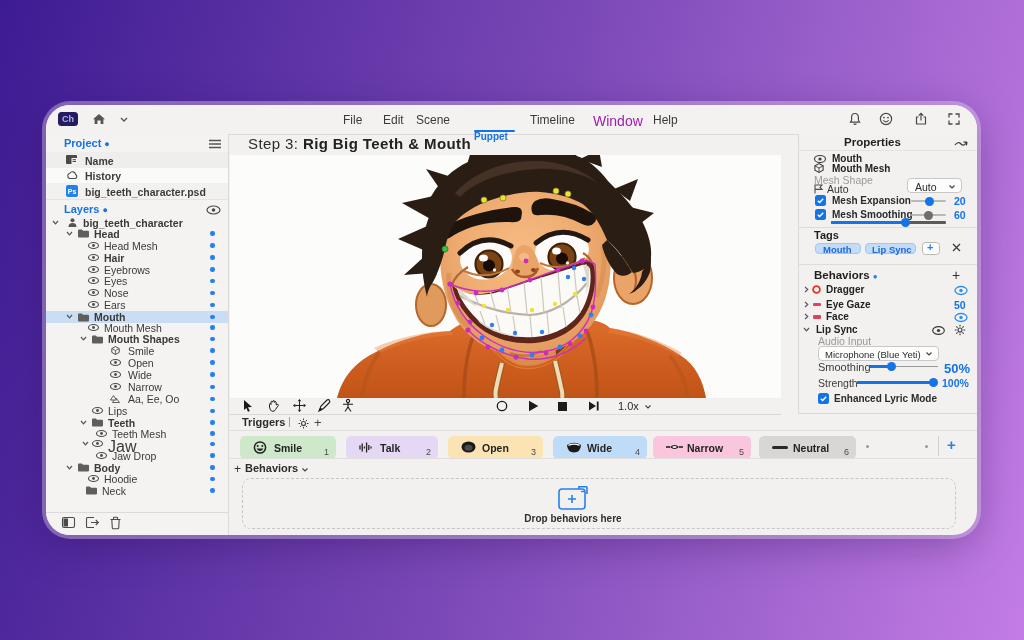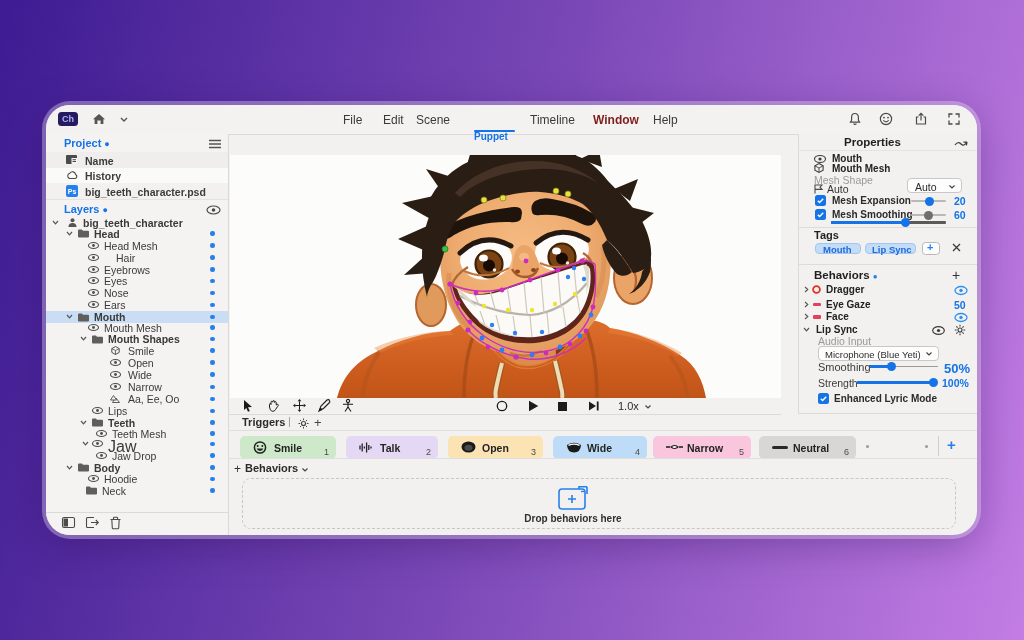--- a/index.html
+++ b/index.html
@@ -22,21 +22,21 @@
     </svg>
 <svg style="left:73px;top:11px" width="10" height="7" viewBox="0 0 10 7">
       <path d="M2 2 L5 5 L8 2" stroke="#555" stroke-width="1.4" fill="none"></path>
     </svg>
 <div class="t" style="left:297px;top:8px;font-size:12px;font-weight:500;color:#3a3a3a">File</div>
 <div class="t" style="left:337px;top:8px;font-size:12px;font-weight:500;color:#3a3a3a">Edit</div>
 <div class="t" style="left:370px;top:8px;font-size:12px;font-weight:500;color:#3a3a3a">Scene</div>
 <div class="t" style="left:428px;top:26px;font-size:10px;font-weight:700;color:#1473e6">Puppet</div>
 <div class="abs" style="left:428px;top:25px;width:41px;height:2px;background:#1473e6;border-radius:1px"></div>
 <div class="t" style="left:484px;top:8px;font-size:12px;font-weight:500;color:#3a3a3a">Timeline</div>
-<div class="t" style="left:547px;top:8px;font-size:12px;font-weight:700;color:#7f1d1d">Window</div>
+<div class="t" style="left:547px;top:8px;font-size:14px;font-weight:400;color:#a21caf">Window</div>
 <div class="t" style="left:607px;top:8px;font-size:12px;font-weight:500;color:#3a3a3a">Help</div>
 
 <svg style="left:802px;top:7px" width="14" height="14" viewBox="0 0 14 14">
       <path d="M7 1.5 C4.8 1.5 3.6 3.2 3.6 5.2 L3.6 8.2 L2.4 10.2 L11.6 10.2 L10.4 8.2 L10.4 5.2 C10.4 3.2 9.2 1.5 7 1.5 Z" fill="none" stroke="#4a4a4a" stroke-width="1.2"></path>
       <path d="M5.7 11.5 A1.4 1.4 0 0 0 8.3 11.5" stroke="#4a4a4a" stroke-width="1.2" fill="none"></path>
     </svg>
 <svg style="left:833px;top:7px" width="14" height="14" viewBox="0 0 14 14">
       <circle cx="7" cy="7" r="5.6" fill="none" stroke="#4a4a4a" stroke-width="1.2"></circle>
       <circle cx="5" cy="5.6" r=".9" fill="#4a4a4a"></circle>
       <circle cx="9" cy="5.6" r=".9" fill="#4a4a4a"></circle>
@@ -103,21 +103,21 @@
 <svg style="left:42px;top:136.5px" width="11" height="7" viewBox="0 0 11 7">
       <ellipse cx="5.5" cy="3.5" rx="5" ry="3" fill="none" stroke="#4d4d4d" stroke-width="1.1"></ellipse>
       <circle cx="5.5" cy="3.5" r="1.4" fill="#4d4d4d"></circle>
     </svg>
 <div class="t" style="left:58px;top:134.5px;font-size:10.5px;font-weight:400;color:#3a3a3a">Head Mesh</div>
 <div class="abs" style="left:164px;top:138px;width:4.5px;height:4.5px;border-radius:50%;background:#2680eb"></div>
 <svg style="left:42px;top:148.5px" width="11" height="7" viewBox="0 0 11 7">
       <ellipse cx="5.5" cy="3.5" rx="5" ry="3" fill="none" stroke="#4d4d4d" stroke-width="1.1"></ellipse>
       <circle cx="5.5" cy="3.5" r="1.4" fill="#4d4d4d"></circle>
     </svg>
-<div class="t" style="left:70px;top:146.5px;font-size:10.5px;font-weight:400;color:#3a3a3a">Hair</div>
+<div class="t" style="left:58px;top:146.5px;font-size:10.5px;font-weight:700;color:#3a3a3a">Hair</div>
 <div class="abs" style="left:164px;top:150px;width:4.5px;height:4.5px;border-radius:50%;background:#2680eb"></div>
 <svg style="left:42px;top:160.5px" width="11" height="7" viewBox="0 0 11 7">
       <ellipse cx="5.5" cy="3.5" rx="5" ry="3" fill="none" stroke="#4d4d4d" stroke-width="1.1"></ellipse>
       <circle cx="5.5" cy="3.5" r="1.4" fill="#4d4d4d"></circle>
     </svg>
 <div class="t" style="left:58px;top:158.5px;font-size:10.5px;font-weight:400;color:#3a3a3a">Eyebrows</div>
 <div class="abs" style="left:164px;top:162px;width:4.5px;height:4.5px;border-radius:50%;background:#2680eb"></div>
 <svg style="left:42px;top:172.1px" width="11" height="7" viewBox="0 0 11 7">
       <ellipse cx="5.5" cy="3.5" rx="5" ry="3" fill="none" stroke="#4d4d4d" stroke-width="1.1"></ellipse>
       <circle cx="5.5" cy="3.5" r="1.4" fill="#4d4d4d"></circle>
@@ -249,20 +249,21 @@
       <rect x="1.5" y="1.5" width="4.5" height="8" fill="#4a4a4a"></rect>
     </svg>
 <svg style="left:40px;top:412px" width="13" height="11" viewBox="0 0 13 11">
       <path d="M8 .5 L1.5 .5 Q.5 .5 .5 1.5 L.5 9.5 Q.5 10.5 1.5 10.5 L8 10.5" fill="none" stroke="#4a4a4a" stroke-width="1.1"></path>
       <path d="M5 5.5 L12 5.5 M9.8 3 L12.3 5.5 L9.8 8" fill="none" stroke="#4a4a4a" stroke-width="1.1"></path>
     </svg>
 <svg style="left:64px;top:411.5px" width="11" height="12" viewBox="0 0 11 12">
       <path d="M.5 2.5 H10.5 M3.5 2.5 L3.5 1 Q3.5 .3 4.2 .3 L6.8 .3 Q7.5 .3 7.5 1 L7.5 2.5 M1.8 2.5 L2.3 11 Q2.35 11.7 3 11.7 L8 11.7 Q8.65 11.7 8.7 11 L9.2 2.5" fill="none" stroke="#4a4a4a" stroke-width="1.1"></path>
     </svg>
 
+<div class="t" style="left:202px;top:29.5px;font-size:15px;letter-spacing:.4px;color:#2d2d2d">Step 3: <b style="color:#222">Rig Big Teeth &amp; Mouth</b></div>
 <div class="abs" id="canvas" style="left:184px;top:50px;width:551px;height:243px;background:#fcfcfb"></div>
 
 <div class="hline" style="left:182px;top:309px;width:553px"></div>
 <svg style="left:196px;top:294px" width="12" height="13" viewBox="0 0 12 13">
       <path d="M2 1 L10 8 L6 8.3 L7.8 12 L6 12.8 L4.3 9 L2 11 Z" fill="#1b1b1b"></path>
     </svg>
 <svg style="left:221px;top:295px" width="13" height="12" viewBox="0 0 13 12">
       <path d="M2.5 7 L2.5 4.5 Q2.5 3.5 3.3 3.5 Q4 3.5 4 4.5 L4 2.2 Q4 1.2 4.9 1.2 Q5.8 1.2 5.8 2.2 L5.8 1.6 Q5.8 .6 6.7 .6 Q7.6 .6 7.6 1.6 L7.6 2.4 Q7.6 1.6 8.4 1.6 Q9.2 1.6 9.2 2.6 L9.2 5 Q10.6 3.8 11.2 4.6 Q11.7 5.2 10.8 6.2 L8.5 9.5 Q7.8 11.3 5.8 11.3 Q4.2 11.3 3.4 9.8 Z" fill="none" stroke="#1b1b1b" stroke-width="1"></path>
     </svg>
 <svg style="left:247px;top:294px" width="13" height="13" viewBox="0 0 13 13">

